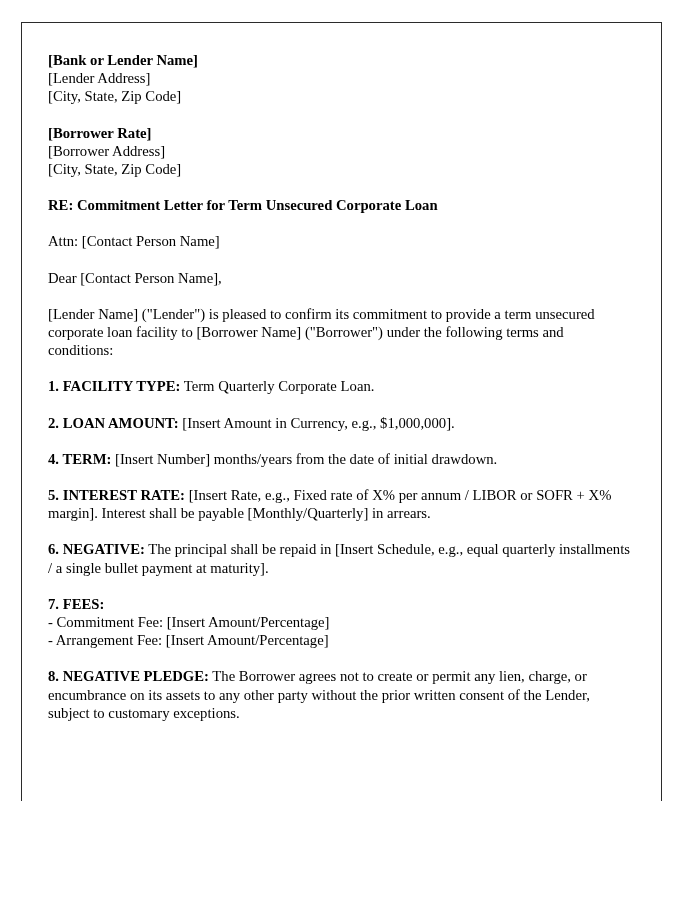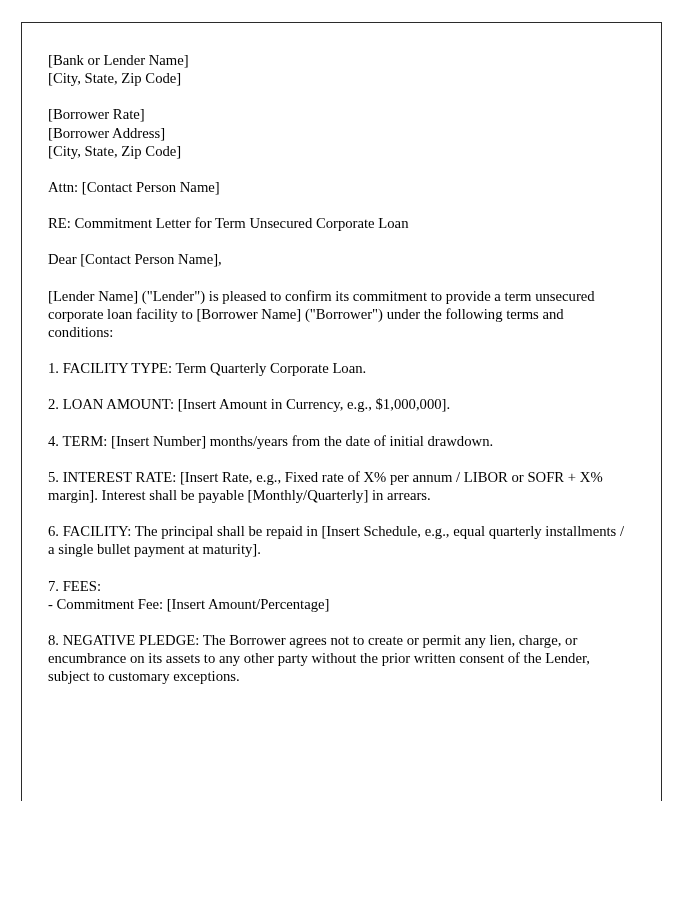--- a/index.html
+++ b/index.html
@@ -54,63 +54,65 @@
     margin: 0 0 18px 0;
   }
   .line {
     display: block;
     white-space: nowrap;
   }
   .para {
     margin: 0 0 18px 0;
   }
   b, .bold {
-    font-weight: normal;
+    font-weight: bold;
   }
 </style>
 </head>
 <body>
 
 <div class="page-viewport">
   <div class="document-page">
     <div class="document-body">
 
       <div class="block">
         <span class="line bold">[Bank or Lender Name]</span>
+        <span class="line">[Lender Address]</span>
         <span class="line">[City, State, Zip Code]</span>
       </div>
 
 
       <div class="block">
         <span class="line bold">[Borrower Rate]</span>
         <span class="line">[Borrower Address]</span>
         <span class="line">[City, State, Zip Code]</span>
       </div>
 
+      <div class="para bold">RE: Commitment Letter for Term Unsecured Corporate Loan</div>
+
       <div class="para">Attn: [Contact Person Name]</div>
-
-      <div class="para bold">RE: Commitment Letter for Term Unsecured Corporate Loan</div>
 
       <div class="para">Dear [Contact Person Name],</div>
 
       <div class="para">[Lender Name] ("Lender") is pleased to confirm its commitment to provide a term unsecured corporate loan facility to [Borrower Name] ("Borrower") under the following terms and conditions:</div>
 
       <div class="para"><b><span>1.</span> <span>FACILITY TYPE:</span></b> <span>Term Quarterly Corporate Loan.</span></div>
 
       <div class="para"><b><span>2.</span> <span>LOAN AMOUNT:</span></b> <span>[Insert Amount in Currency, e.g., $1,000,000].</span></div>
 
 
       <div class="para"><b><span>4.</span> <span>TERM:</span></b> <span>[Insert Number] months/years from the date of initial drawdown.</span></div>
 
       <div class="para"><b><span>5.</span> <span>INTEREST RATE:</span></b> <span>[Insert Rate, e.g., Fixed rate of X% per annum / LIBOR or SOFR + X% margin]. Interest shall be payable [Monthly/Quarterly] in arrears.</span></div>
 
-      <div class="para"><b><span>6.</span> <span>FACILITY:</span></b> <span>The principal shall be repaid in [Insert Schedule, e.g., equal quarterly installments / a single bullet payment at maturity].</span></div>
+      <div class="para"><b><span>6.</span> <span>NEGATIVE:</span></b> <span>The principal shall be repaid in [Insert Schedule, e.g., equal quarterly installments / a single bullet payment at maturity].</span></div>
 
       <div class="block">
         <span class="line bold"><span>7.</span> <span>FEES:</span></span>
         <span class="line">- Commitment Fee: [Insert Amount/Percentage]</span>
+        <span class="line">- Arrangement Fee: [Insert Amount/Percentage]</span>
       </div>
 
       <div class="para"><b><span>8.</span> <span>NEGATIVE PLEDGE:</span></b> <span>The Borrower agrees not to create or permit any lien, charge, or encumbrance on its assets to any other party without the prior written consent of the Lender, subject to customary exceptions.</span></div>
 
     </div>
   </div>
 </div>
 
 </body></html>

